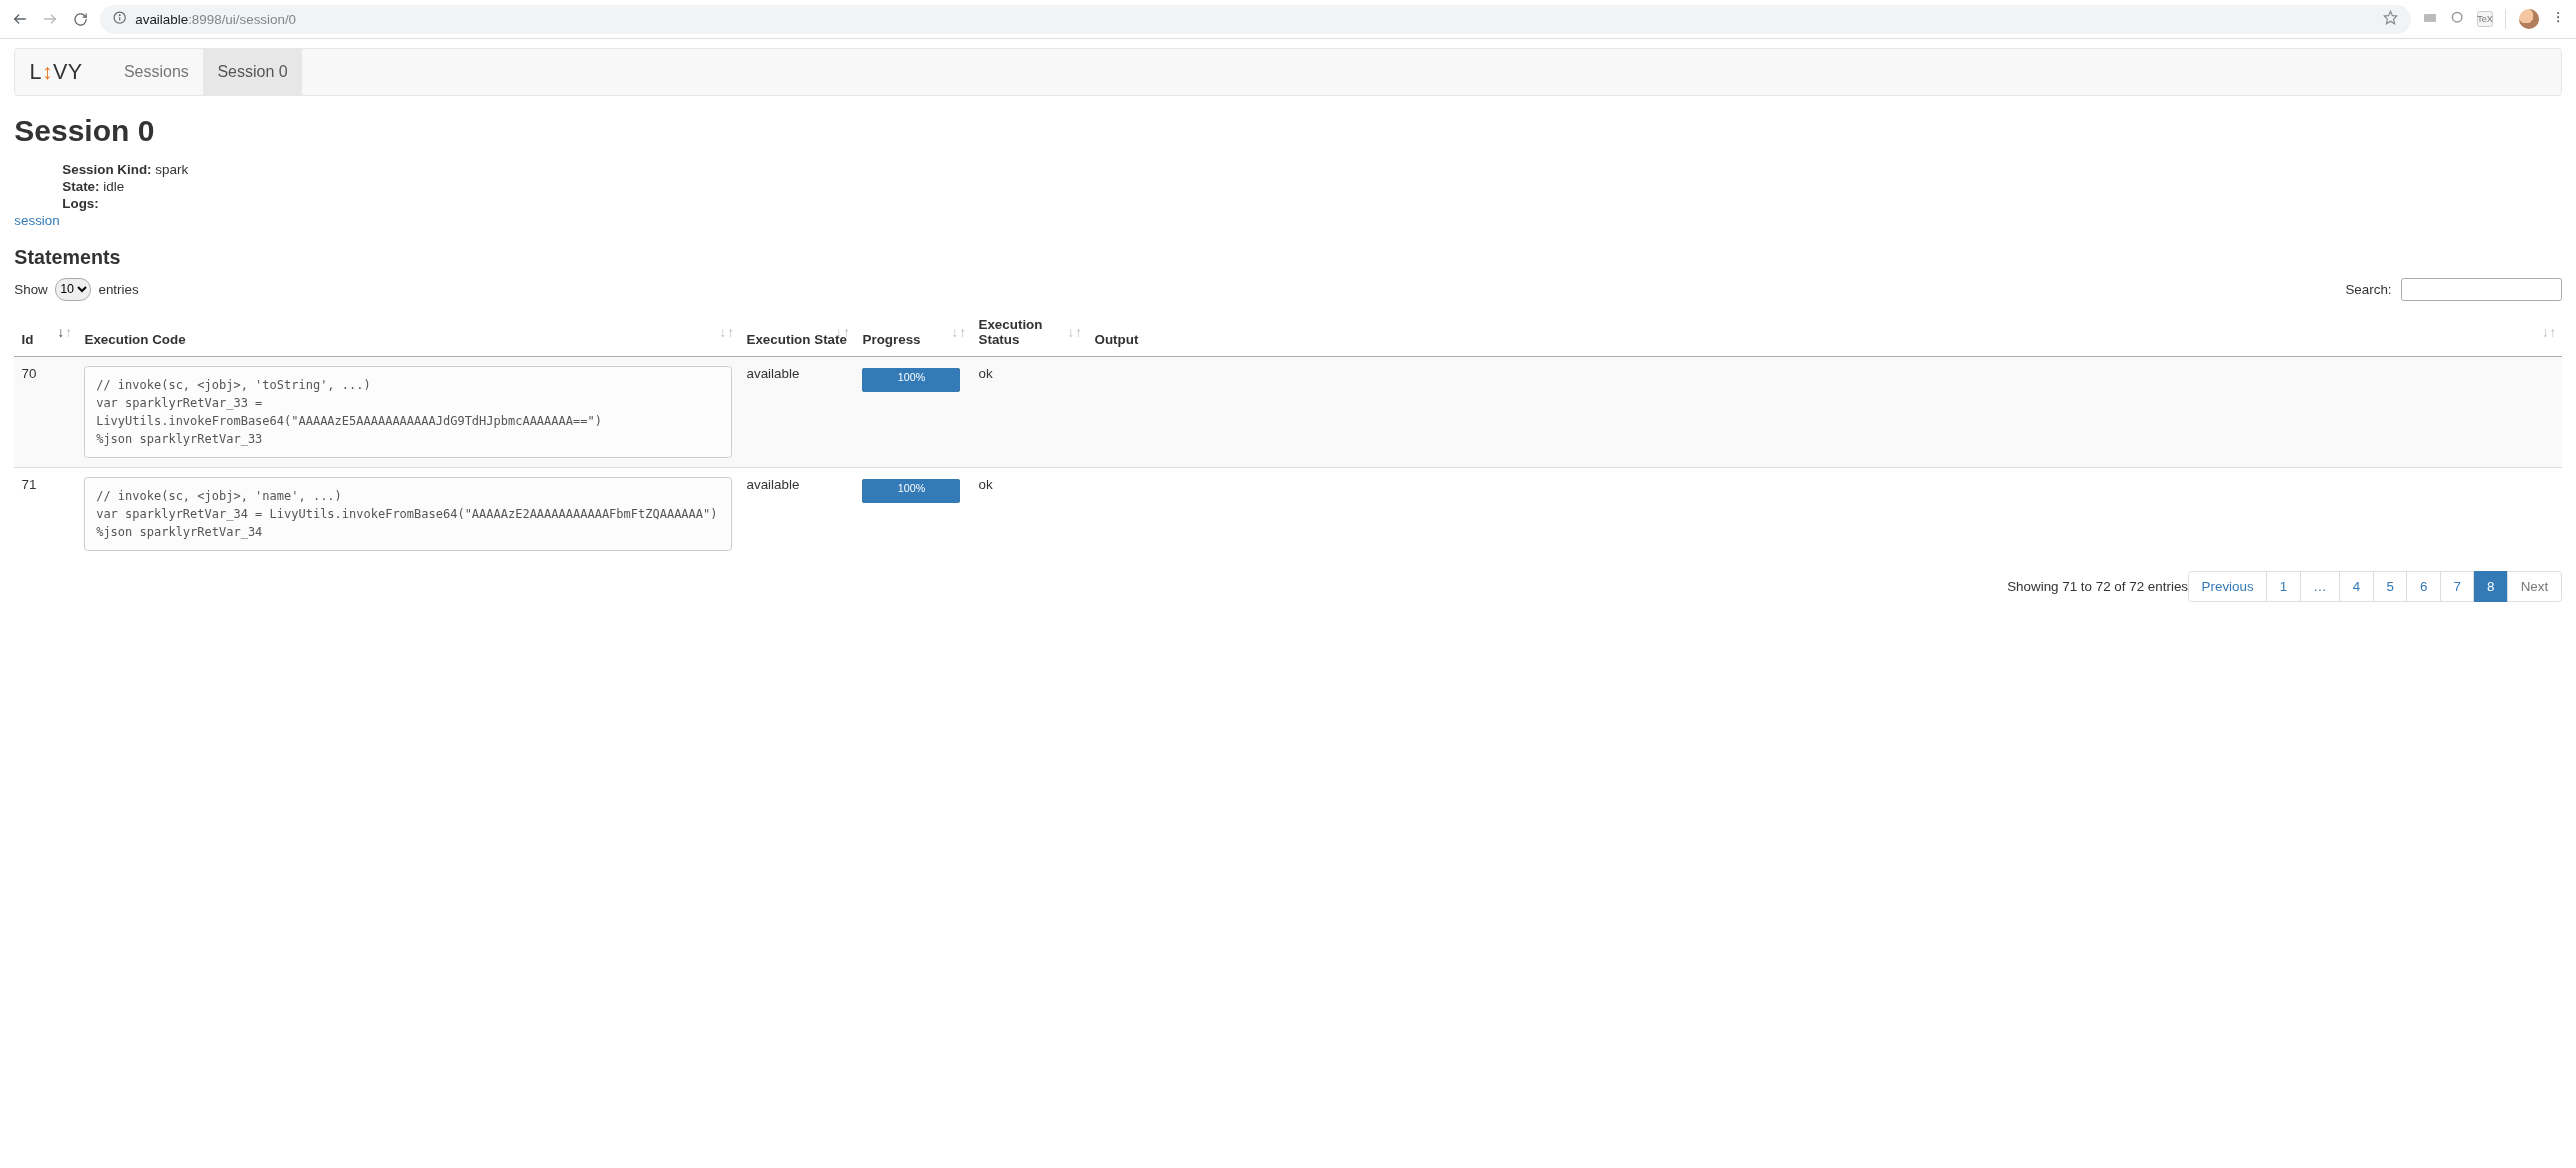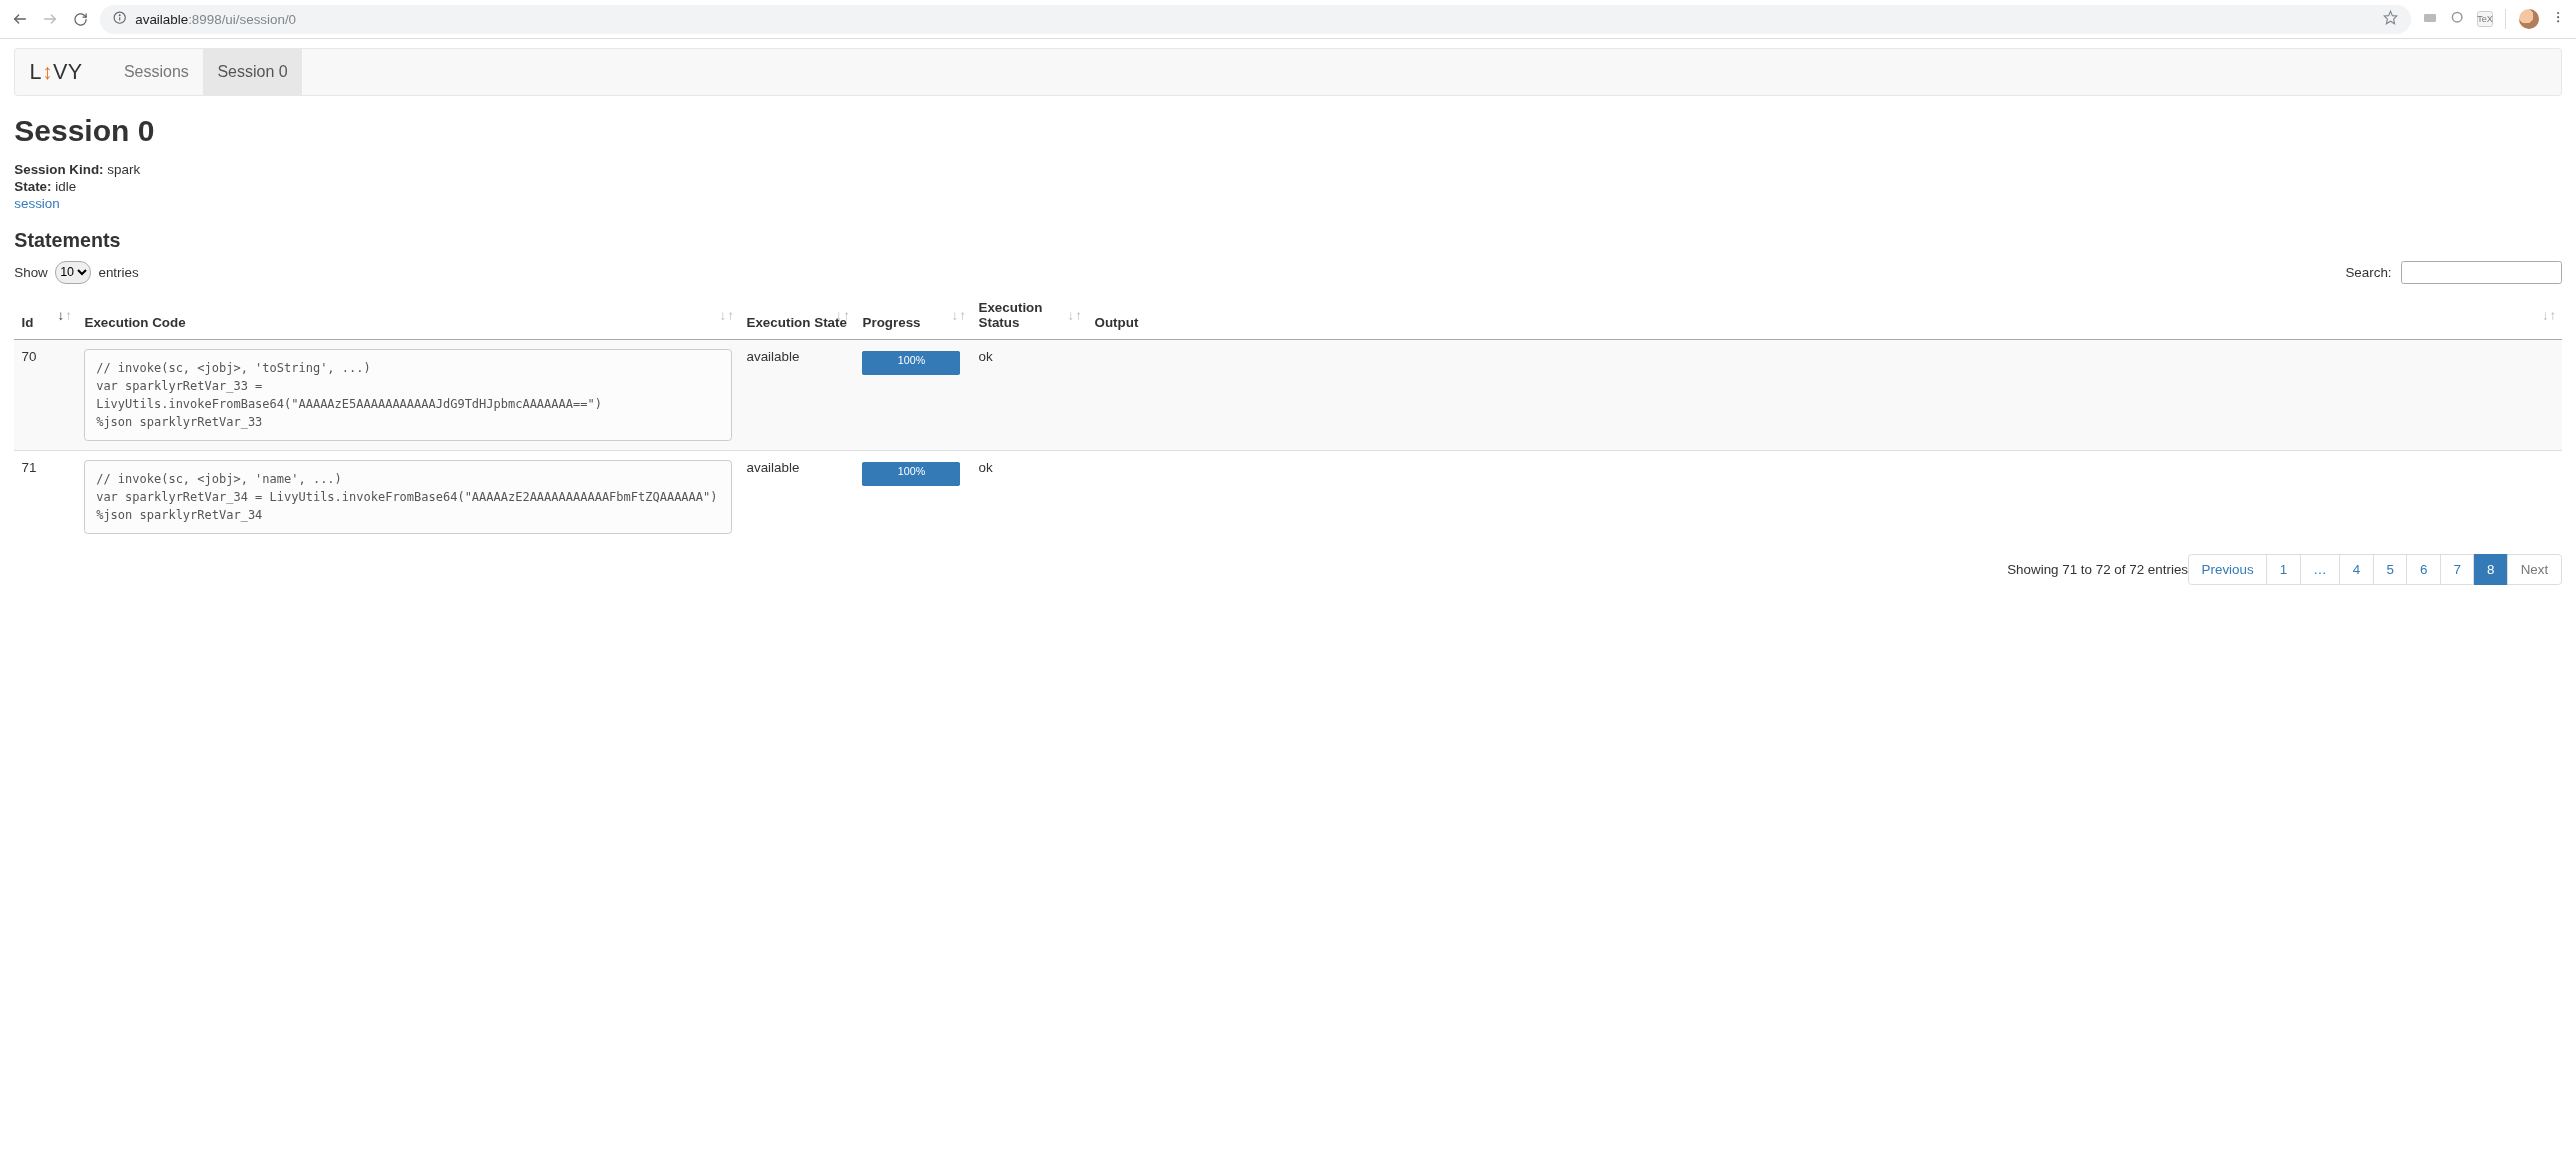--- a/index.html
+++ b/index.html
@@ -22,21 +22,21 @@
   
   .page { padding: 9px 14.3px 27px; }
   .navbar { display: flex; align-items: center; background: #f8f8f8; border: 0.9px solid #e7e7e7; border-radius: 3.6px; height: 48px; padding: 0 14.3px; margin-bottom: 18px; }
   .logo { font-size: 21.5px; font-weight: 500; color: #333; margin-right: 27px; letter-spacing: 0.4px; font-family: Arial, sans-serif; }
   .logo .orange { color: #e87722; position: relative; }
   .nav-item { padding: 14.3px 14.3px; color: #777; font-size: 16px; cursor: pointer; }
   .nav-item.active { background: #e7e7e7; color: #555; }
 
   h1 { font-size: 30px; font-weight: 600; margin: 12.5px 0 14.3px; color: #333; }
   .meta-line { font-size: 13.4px; margin-bottom: 1.8px; }
-  .meta-line strong { font-weight: 600; }
+  .meta-line strong { font-weight: 600; margin-left: 48px; }
   .link { color: #337ab7; cursor: pointer; }
 
   h3.section { font-size: 19.7px; font-weight: 600; margin: 18px 0 9px; }
 
   .dt-controls { display: flex; justify-content: space-between; align-items: center; font-size: 13.4px; margin-bottom: 7.2px; }
   .dt-controls select { margin: 0 3.6px; height: 23px; border: 0.9px solid #aaa; border-radius: 11px; font-size: 12.5px; }
   .dt-controls input[type=search] { height: 23px; width: 161px; border: 0.9px solid #aaa; border-radius: 2.7px; margin-left: 5.4px; padding: 0 3.6px; }
 
   table.dt { width: 100%; border-collapse: collapse; font-size: 13.4px; }
   table.dt thead th { text-align: left; padding: 9px 7.2px; border-bottom: 1.8px solid #aaa; font-weight: 700; vertical-align: bottom; position: relative; }
@@ -140,20 +140,23 @@
 
   <div class="meta-line">
     <strong>Session Kind:</strong>
     <span>spark</span>
   </div>
   <div class="meta-line">
     <strong>State:</strong>
     <span>idle</span>
   </div>
   <div class="meta-line">
+    <strong>Logs:</strong>
+  </div>
+  <div class="meta-line">
     <span class="link">session</span>
   </div>
 
   <h3 class="section">Statements</h3>
 
   <div class="dt-controls">
     <div>
       <span>Show</span>
       <select>
         <option>10</option>

